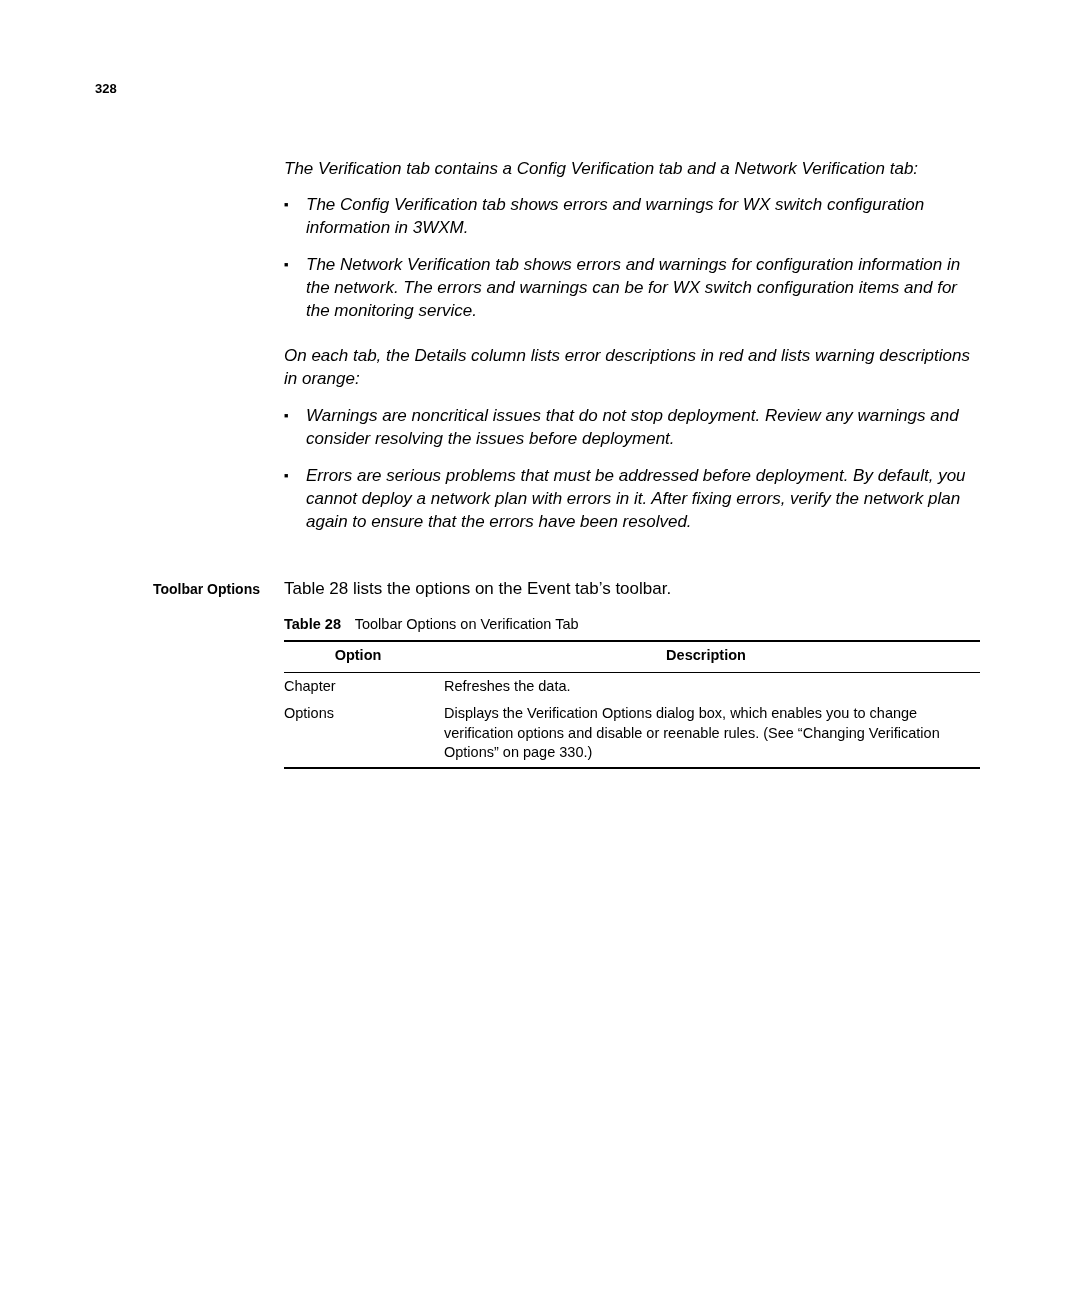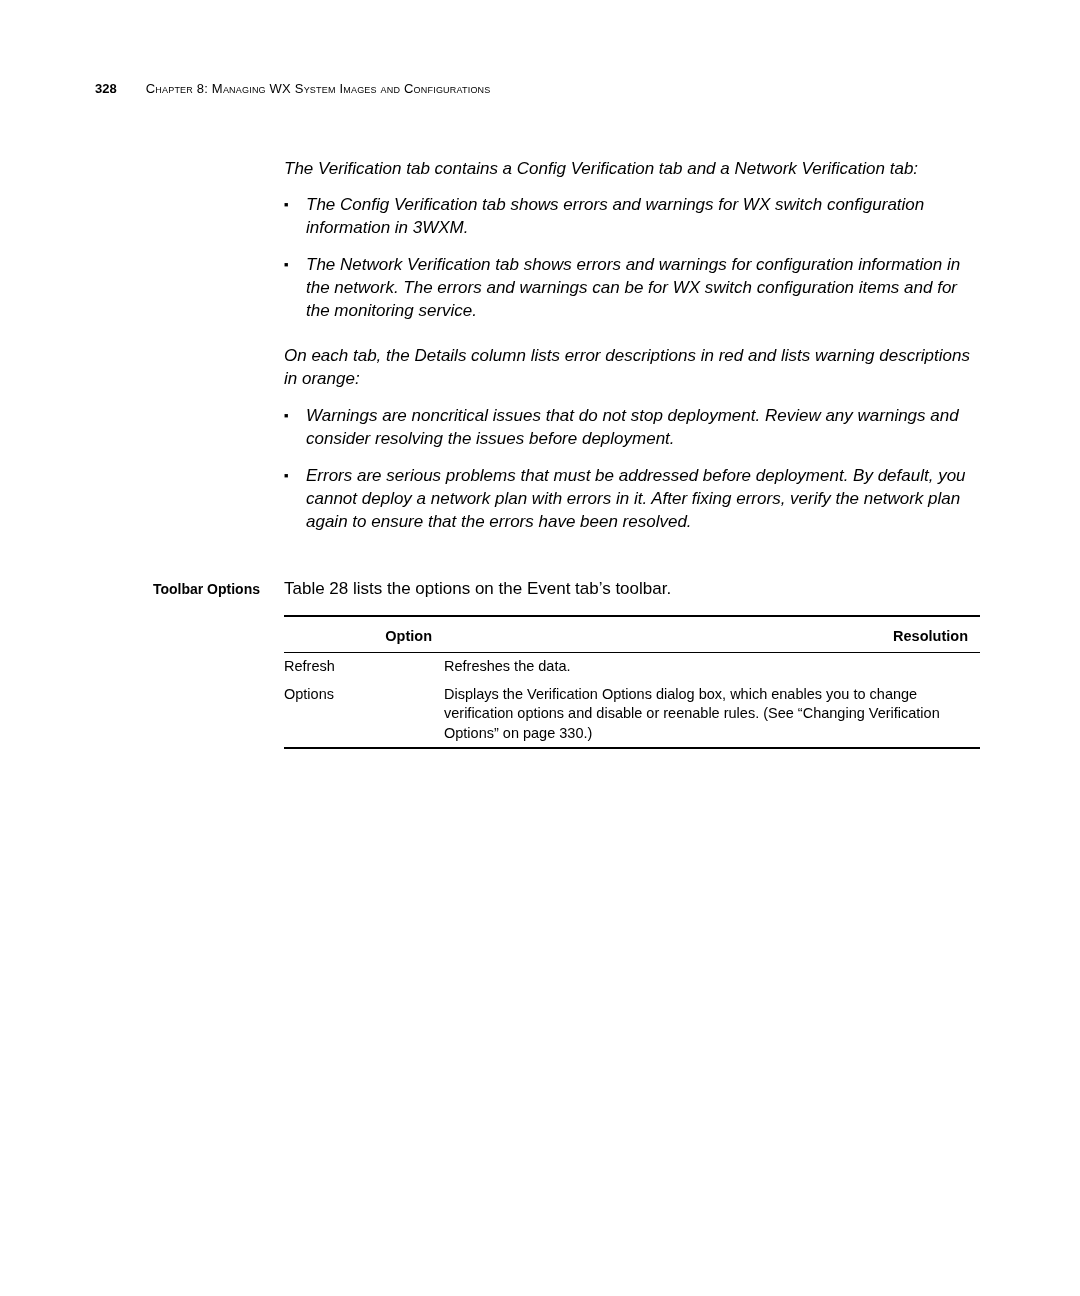--- a/index.html
+++ b/index.html
@@ -74,43 +74,42 @@
   }
   .table-caption b {
     margin-right: 10px;
   }
   table {
     border-collapse: collapse;
     width: 100%;
     font-size: 14.5px;
   }
   thead th {
-    text-align: right;
+    text-align: center;
     font-weight: 700;
     border-top: 2px solid #000;
     border-bottom: 1px solid #000;
-    padding: 10px 12px 6px 0;
+    padding: 4px 12px 6px 0;
   }
   tbody td {
     vertical-align: top;
     padding: 4px 12px 4px 0;
   }
   tbody tr:last-child td {
     border-bottom: 2px solid #000;
   }
   col.opt { width: 160px; }
 </style>
 </head>
 <body>
 
 <div class="page">
 
   <div class="running-head">
     <span class="pagenum">328</span>
-    <span class="chapter-title">Chapter 8: Managing WX System Images and Configurations</span>
   </div>
 
   <div class="two-col block">
     <div class="left-col"></div>
     <div class="right-col">
       <p>The Verification tab contains a Config Verification tab and a Network Verification tab:</p>
       <ul class="bullets">
         <li>The Config Verification tab shows errors and warnings for WX switch configuration information in 3WXM.</li>
         <li>The Network Verification tab shows errors and warnings for configuration information in the network. The errors and warnings can be for WX switch configuration items and for the monitoring service.</li>
       </ul>
@@ -122,35 +121,39 @@
     </div>
   </div>
 
   <div class="two-col">
     <div class="left-col">
       <span class="side-head">Toolbar Options</span>
     </div>
     <div class="right-col">
       <p>Table 28 lists the options on the Event tab’s toolbar.</p>
 
+      <div class="table-caption">
+        <b>Table 28</b>
+        <span>Toolbar Options on Verification Tab</span>
+      </div>
 
       <table>
         <colgroup>
             <col class="opt">
             <col>
           </colgroup>
         <thead>
           <tr>
             <th>Option</th>
-            <th>Resolution</th>
+            <th>Description</th>
           </tr>
         </thead>
         <tbody>
           <tr>
-            <td>Refresh</td>
+            <td>Chapter</td>
             <td>Refreshes the data.</td>
           </tr>
           <tr>
             <td>Options</td>
             <td>Displays the Verification Options dialog box, which enables you to change verification options and disable or reenable rules. (See “Changing Verification Options” on page 330.)</td>
           </tr>
         </tbody>
       </table>
     </div>
   </div>

